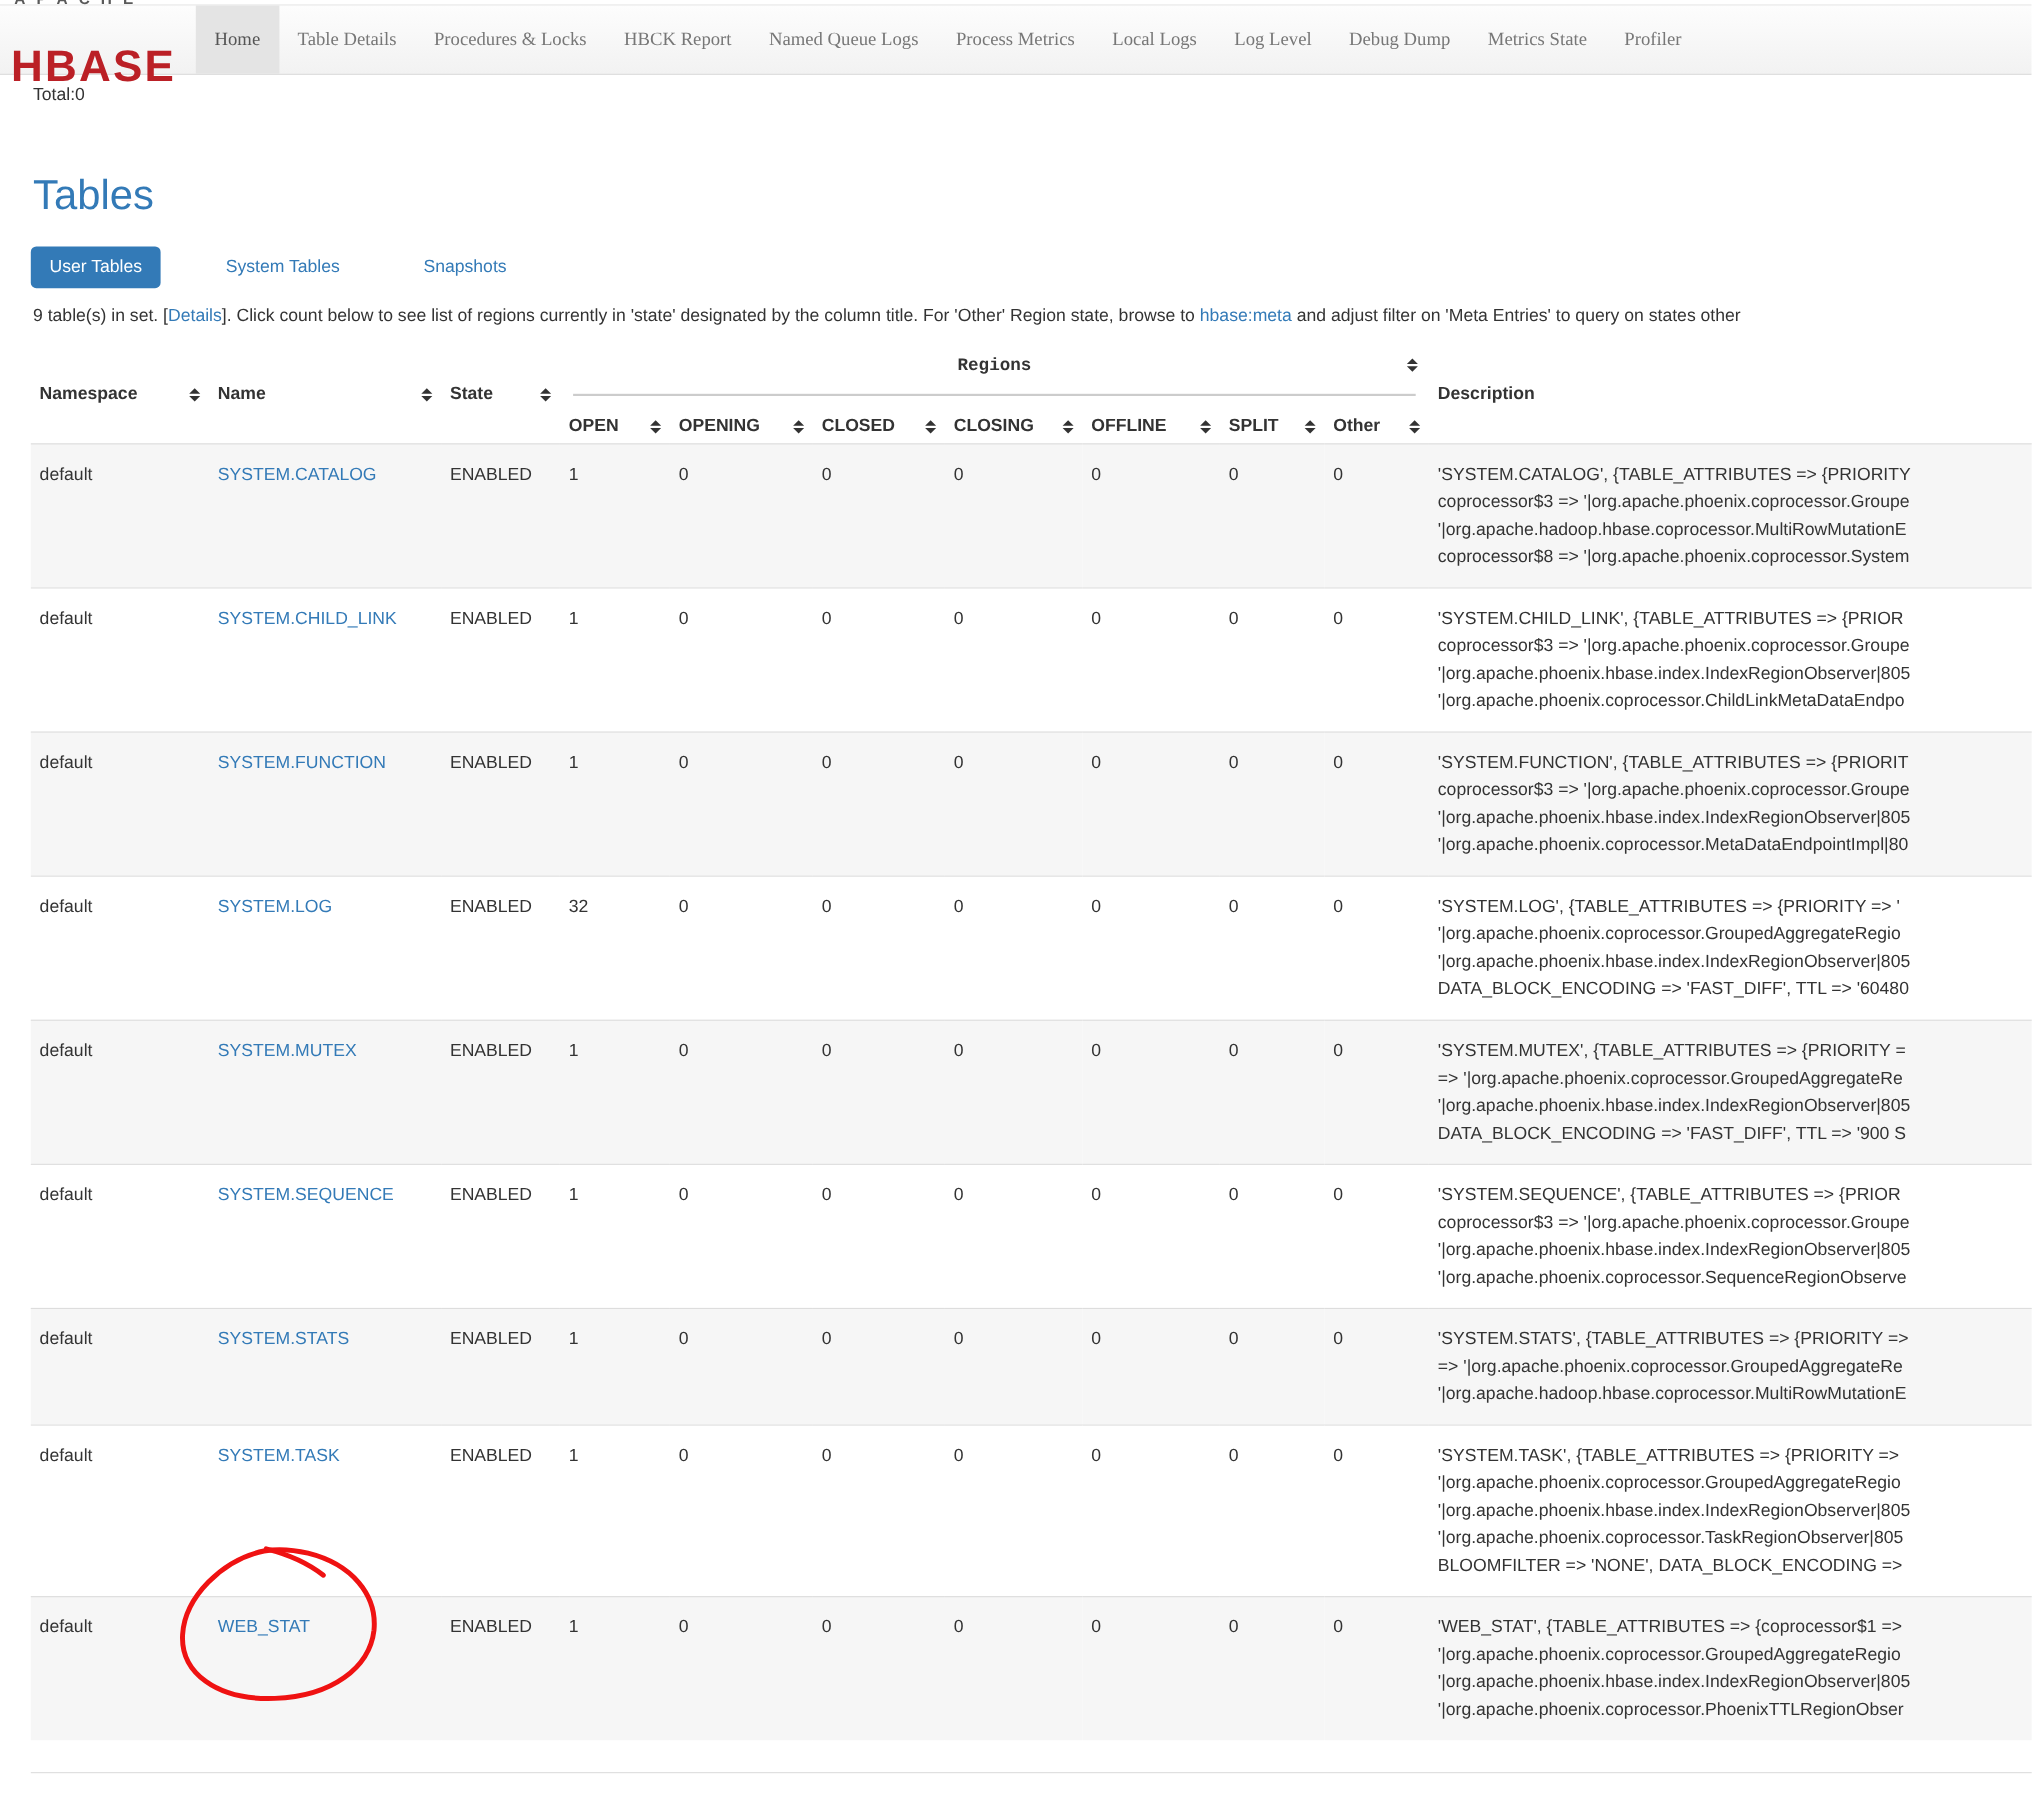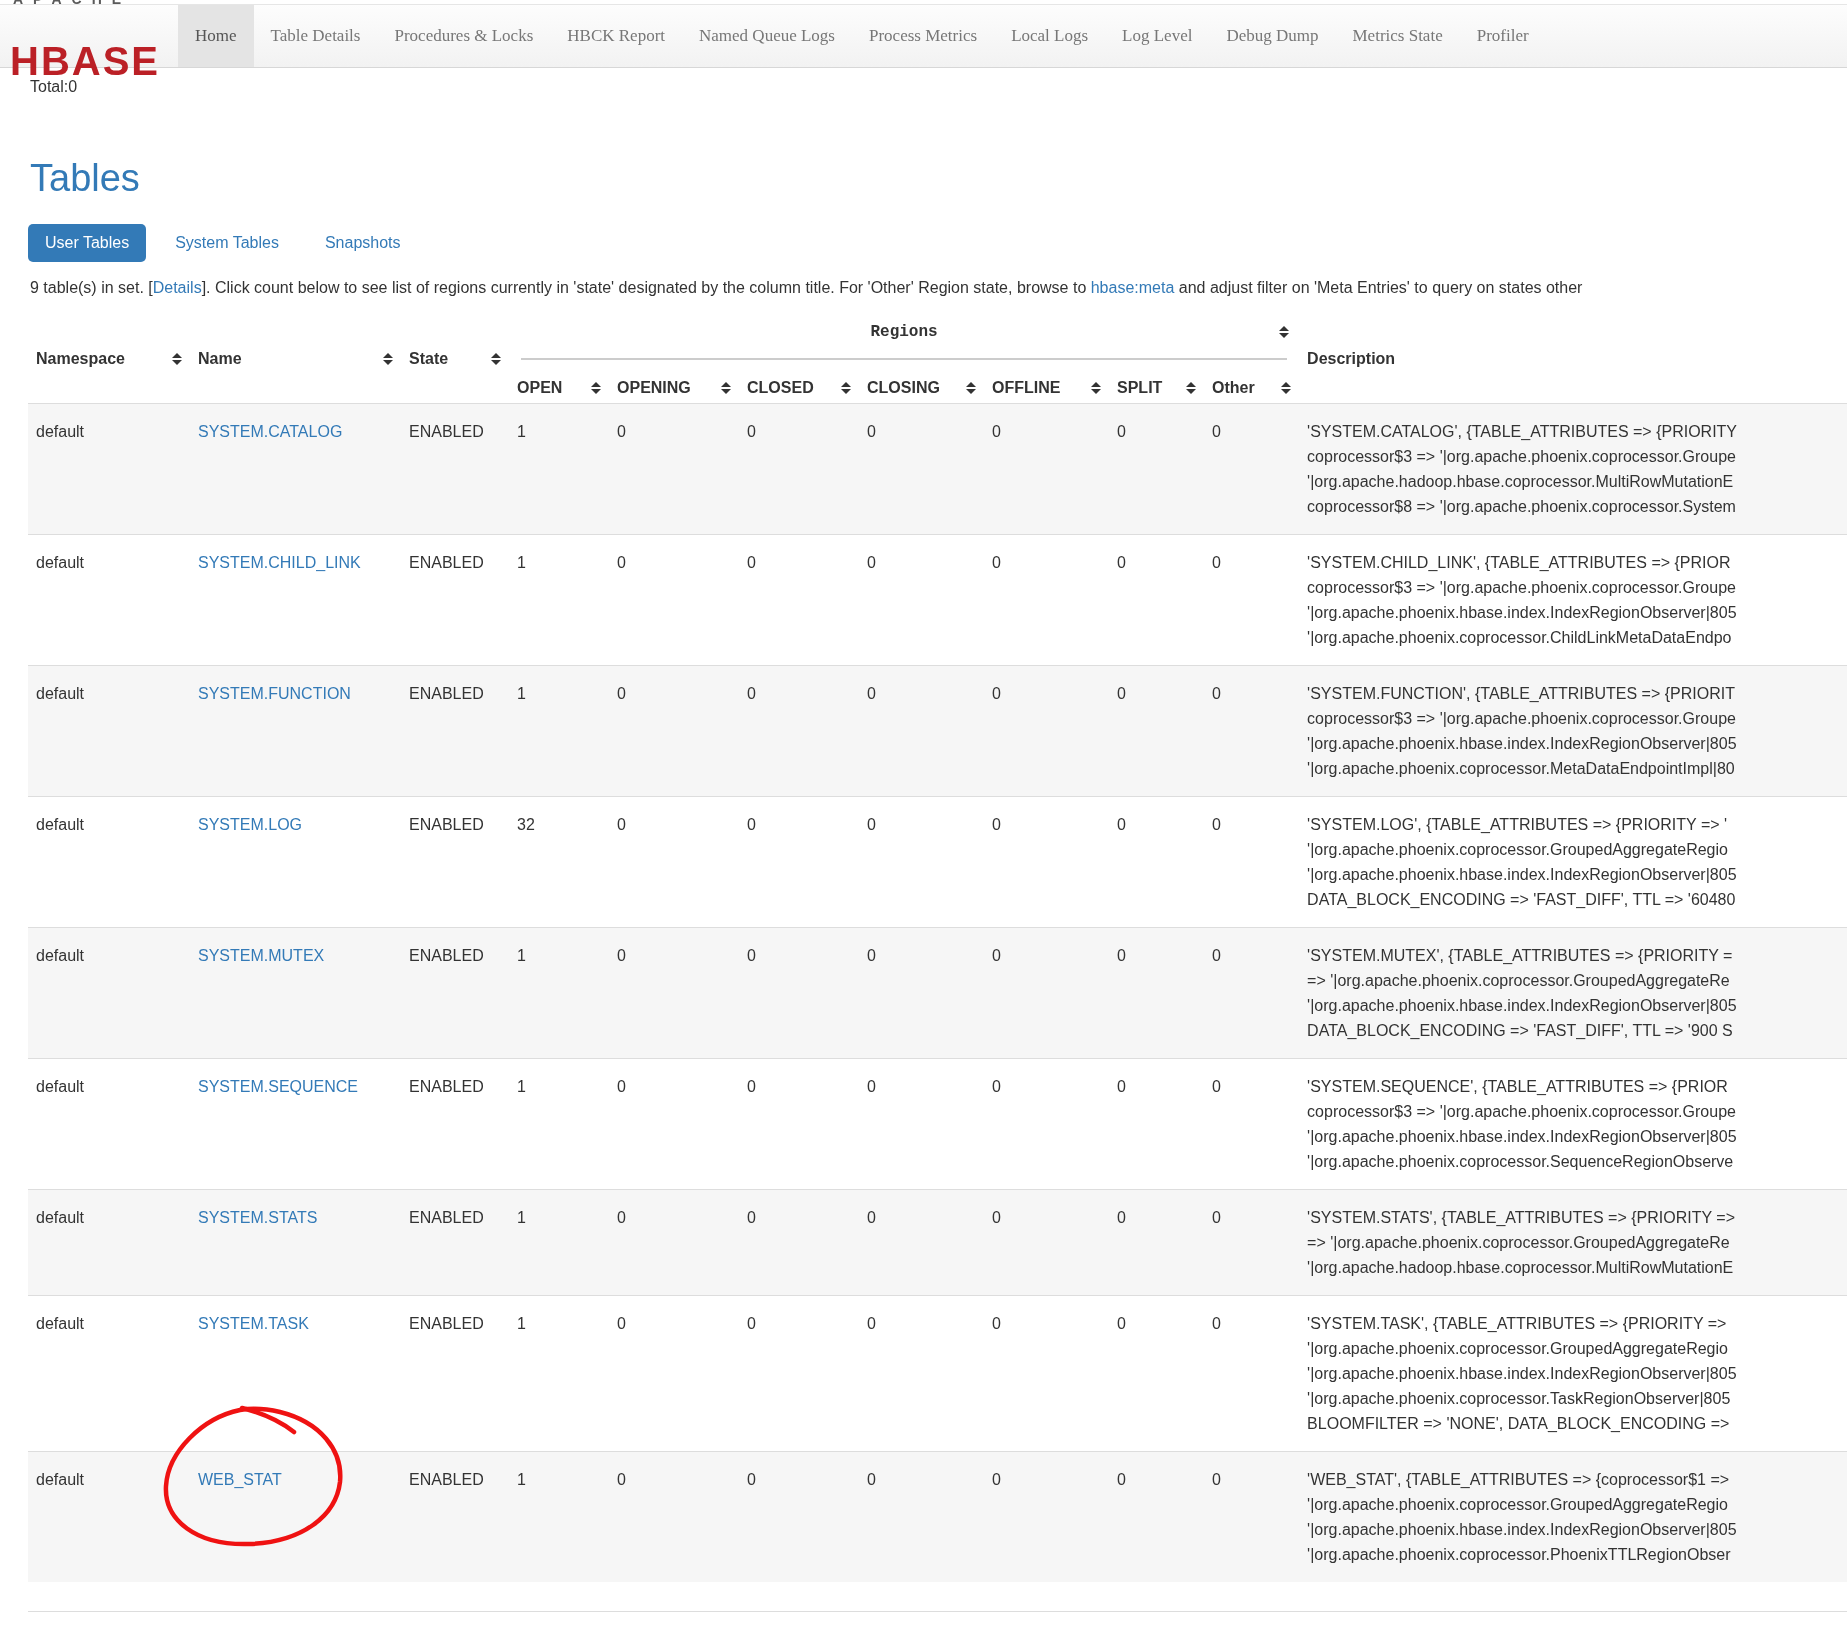--- a/index.html
+++ b/index.html
@@ -19,21 +19,21 @@
   .brand-hbase { font-size:40px; font-weight:bold; color:var(--logo-red,#bb2026); letter-spacing:2px; line-height:38px; }
   .nav-items { display:flex; align-items:stretch;font-family:Liberation Serif, serif; }
   .nav-item {
     display:flex; align-items:center; padding:0 17px; font-size:17px; color:#777; cursor:pointer; white-space:nowrap;
   }
   .nav-item.active { background:#e4e4e4; color:#555; }
   
   .total-line { margin:10px 0 0 30px; font-size:16px; color:#333; }
   .page-title { margin:62px 0 0 30px; font-size:38px; font-weight:500; color:var(--accent,#337ab7); line-height:40px; }
   
-  .tabs { margin:26px 0 0 28px; display:flex; align-items:flex-end; }
+  .tabs { margin:26px 0 0 28px; display:flex; align-items:flex-end;gap:30px; }
   .tab { font-size:16px; padding:10px 17px; border-radius:5px; margin-right:12px; cursor:pointer; color:var(--accent,#337ab7); white-space:nowrap; }
   .tab.active { background:var(--accent,#337ab7); color:#fff; }
   
   .summary { margin:17px 0 0 30px; font-size:16px; white-space:nowrap; color:#333; }
   .summary a { color:var(--accent,#337ab7); text-decoration:none; cursor:pointer; }
   
   .table-wrap { margin:22px 0 0 28px; width:2860px; }
   table { border-collapse:collapse; table-layout:fixed; width:2851px; font-size:16px; color:#333; }
   th { font-weight:bold; text-align:left; padding:2px 8px; vertical-align:middle; }
   .group-row th { height:26px;font-family:Liberation Mono, monospace; }

